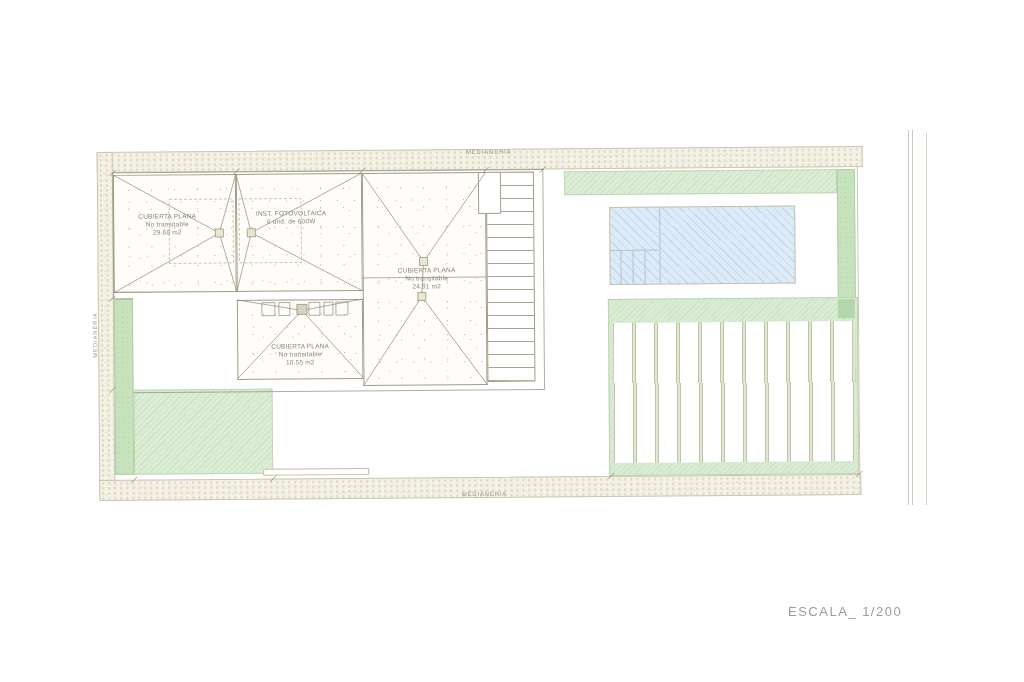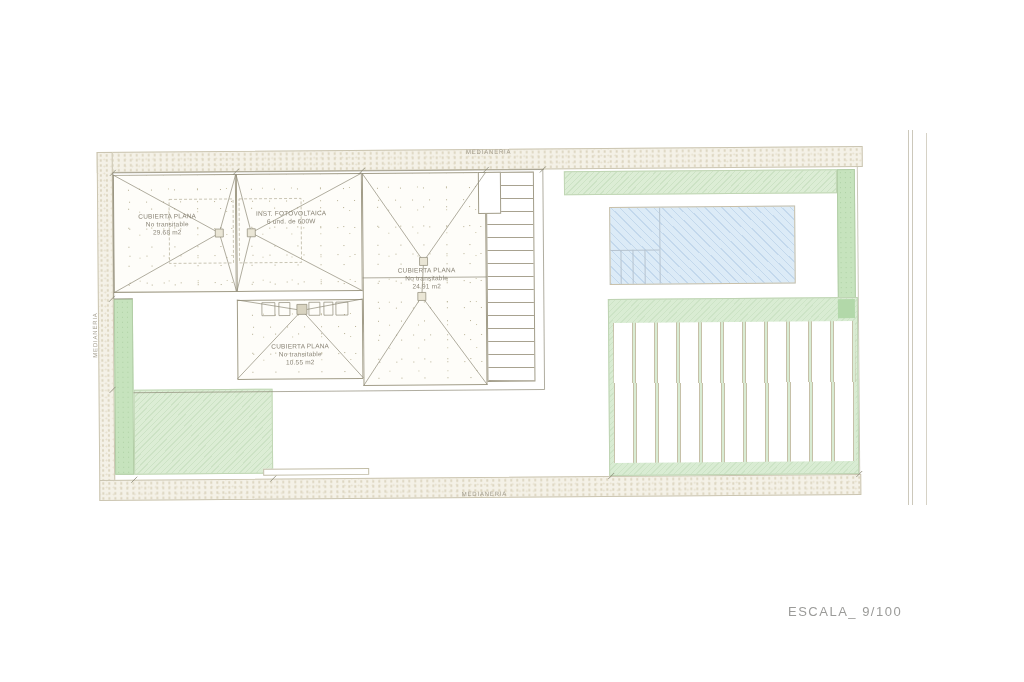--- a/index.html
+++ b/index.html
@@ -201,14 +201,14 @@
       <div>CUBIERTA PLANA</div>
       <div>No transitable</div>
       <div>10.55 m2</div>
     </div>
   </div>
 
   <div class="abs vline" style="left:908px; top:130px; width:1px; height:375px;"></div>
   <div class="abs vline" style="left:912px; top:130px; width:1px; height:375px;"></div>
   <div class="abs vline" style="left:926px; top:133px; width:1px; height:372px; background:#d6d2c6;"></div>
 
-  <div class="abs scale-label" style="left:788px; top:604px;">ESCALA_ 9/100</div>
+  <div class="abs scale-label" style="left:788px; top:604px;">ESCALA_ 1/200</div>
 </div>
 
 </body></html>

